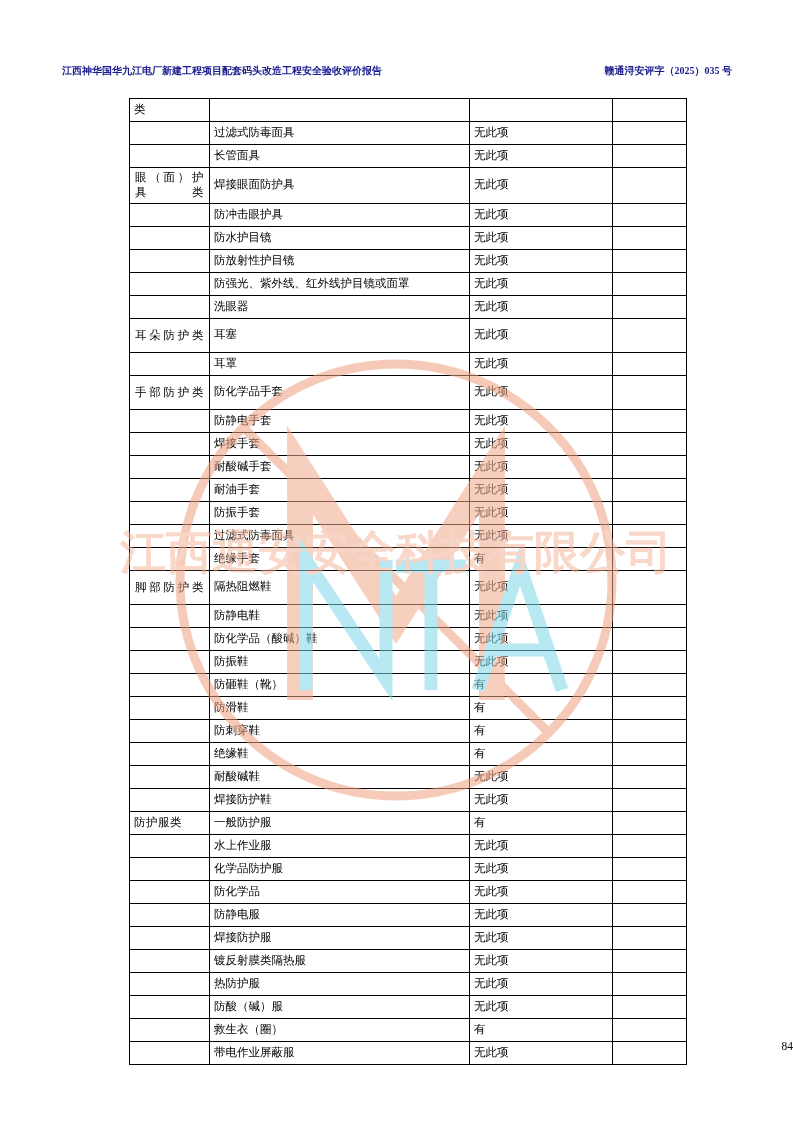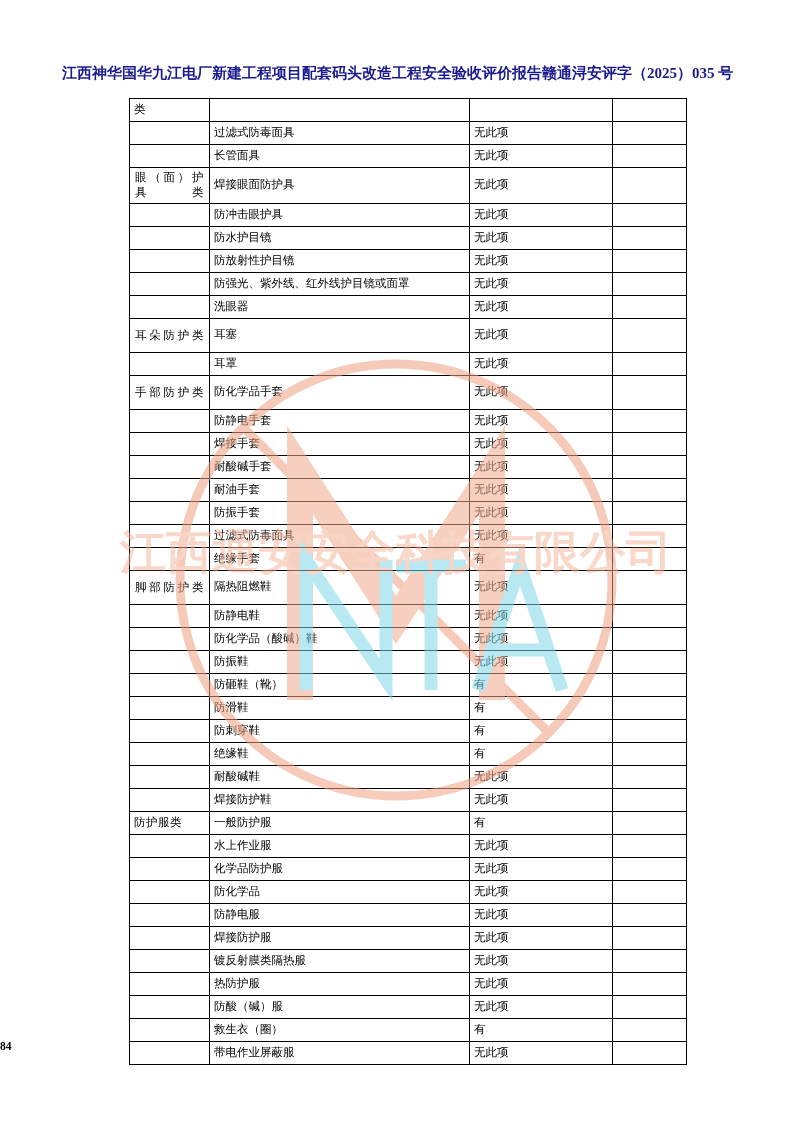--- a/index.html
+++ b/index.html
@@ -25,21 +25,21 @@
 
   
   .header {
     position: absolute;
     left: 62px;
     top: 64px;
     width: 670px;
     display: flex;
     justify-content: space-between;
     align-items: baseline;
-    font-size: 15px;
+    font-size: 10px;
     font-weight: bold;
     color: #1b1b8f;
     letter-spacing: 0px;
   }
   .header .h-left { white-space: nowrap; }
   .header .h-right { white-space: nowrap; }
 
   
   .watermark {
     position: absolute;
@@ -96,24 +96,23 @@
     margin-top: 24px;
   }
   td.blank { }
 
   
   .page-number {
     position: absolute;
     top: 1040px;
     left: 0;
     width: 793px;
-    text-align: left;
+    text-align: right;
     font-size: 11.5px;
     z-index: 3;
-    font-weight: bold;
   }
 </style>
 </head>
 <body>
 
 <div class="page">
 
   <div class="header">
     <span class="h-left">江西神华国华九江电厂新建工程项目配套码头改造工程安全验收评价报告</span>
     <span class="h-right">赣通浔安评字（2025）035 号</span>

